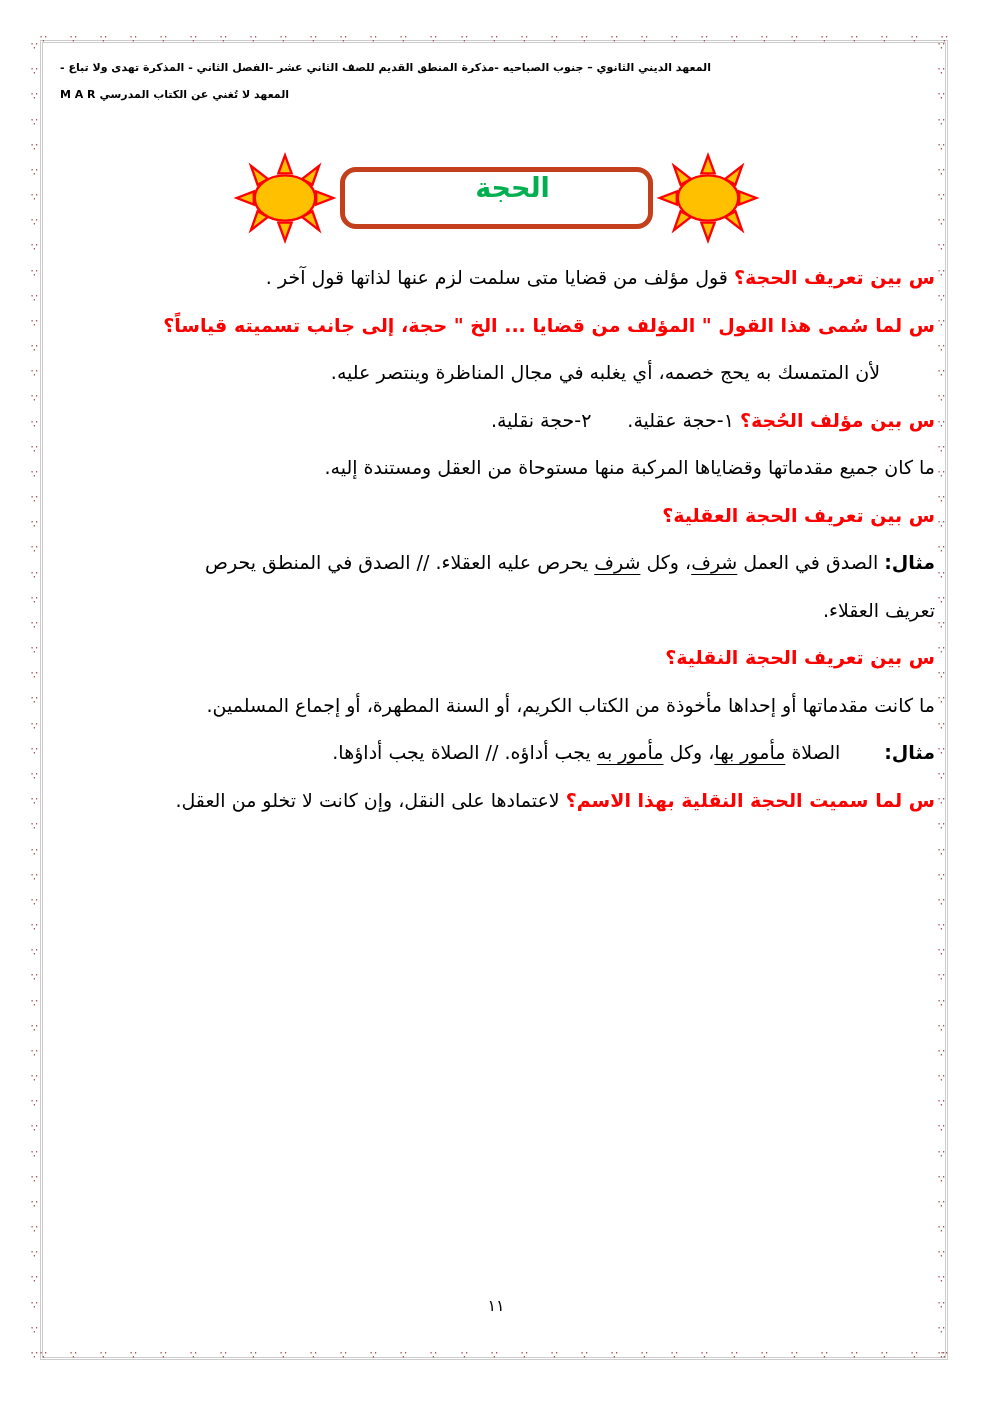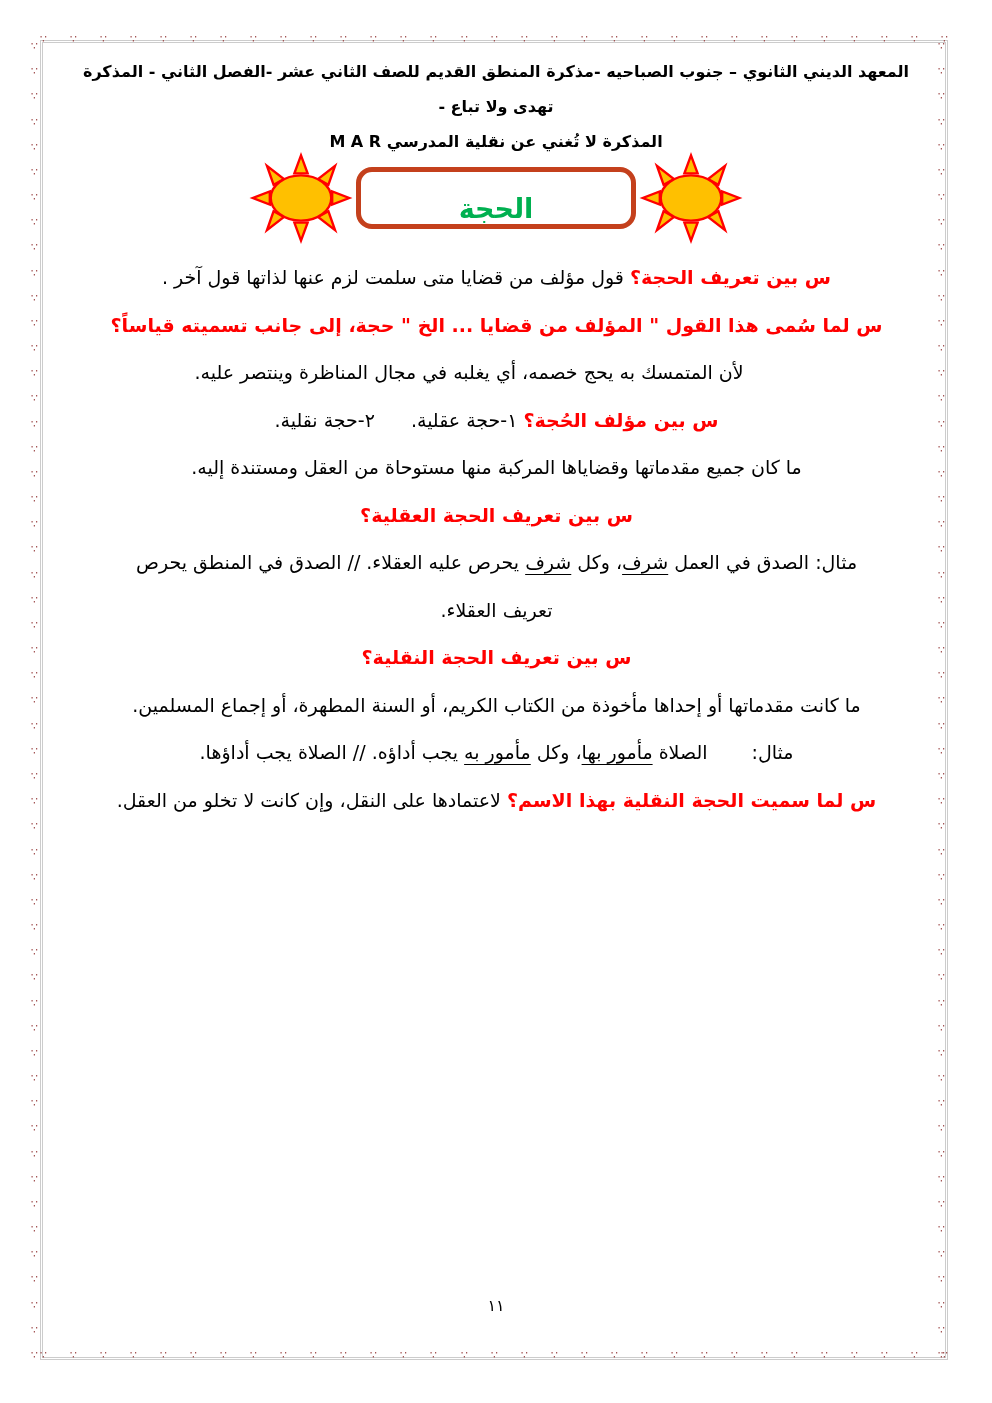--- a/index.html
+++ b/index.html
@@ -23,50 +23,50 @@
     transform:rotate(180deg);
   }
   .strip-top{left:40px;top:33px;width:908px;flex-direction:row;}
   .strip-bottom{left:40px;top:1349px;width:908px;flex-direction:row;}
   .strip-left{left:31px;top:40px;height:1320px;flex-direction:column;}
   .strip-right{left:938px;top:40px;height:1320px;flex-direction:column;}
 
   
   .header{
     position:absolute;left:60px;top:54px;width:872px;
-    text-align:center;font-weight:bold;font-size:16px;line-height:35px;color:#000;
+    text-align:left;font-weight:bold;font-size:11px;line-height:27px;color:#000;
   }
 
   
   .title-row{
     position:absolute;left:0;top:150px;width:992px;
     display:flex;align-items:center;justify-content:center;gap:3px;
   }
   .title-box{
     width:270px;height:52px;
     border:5px solid var(--box-border,#c4401c);
     border-radius:16px;
-    display:flex;align-items:flex-end;justify-content:center;
+    display:flex;align-items:flex-start;justify-content:center;padding-left:33px;
   }
   .title-text{
     color:var(--title-green,#00B050);
     font-size:27px;font-weight:bold;
   }
   .sun{flex:0 0 auto;}
 
   
   .body{
     position:absolute;left:58px;top:254px;width:877px;
-    text-align:center;color:#000;
+    text-align:right;color:#000;
   }
   .line{
     margin:0;font-size:19px;line-height:47.5px;white-space:nowrap;
   }
   .seg-q{color:var(--accent-red,#FF0000);font-weight:bold;}
-  .seg-b{font-weight:normal;}
+  .seg-b{font-weight:bold;}
   .seg-t{}
   .seg-u{text-decoration:underline;text-underline-offset:5px;}
   .seg-gap{display:inline-block;}
 
   .page-number{
     position:absolute;left:0;top:1296px;width:992px;
     text-align:center;font-size:16px;color:#000;
   }
 </style>
 </head>
@@ -247,21 +247,21 @@
       <span class="motif">∴</span>
       <span class="motif">∴</span>
       <span class="motif">∴</span>
       <span class="motif">∴</span>
       <span class="motif">∴</span>
       <span class="motif">∴</span>
     </div>
 
   <div class="header">
     <div>المعهد الديني الثانوي – جنوب الصباحيه -مذكرة المنطق القديم للصف الثاني عشر -الفصل الثاني -  المذكرة تهدى ولا تباع -</div>
-    <div>المذكرة لا تُغني عن نقلية المدرسي M A R</div>
+    <div>المعهد لا تُغني عن الكتاب المدرسي M A R</div>
   </div>
 
   <div class="title-row">
     <svg class="sun" width="104" height="96" viewBox="0 0 110 96">
       <g fill="#FFC000" stroke="#FF0000" stroke-width="2.5" stroke-linejoin="miter">
         <polygon points="48,22 62,22 55,3"></polygon>
         <polygon points="48,74 62,74 55,93"></polygon>
         <polygon points="88,41 88,55 106,48"></polygon>
         <polygon points="22,41 22,55 4,48"></polygon>
         <polygon points="73,28 84,34 91,14"></polygon>

